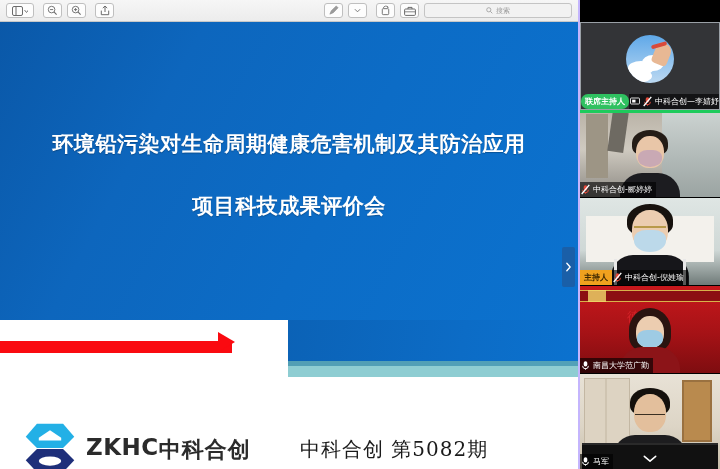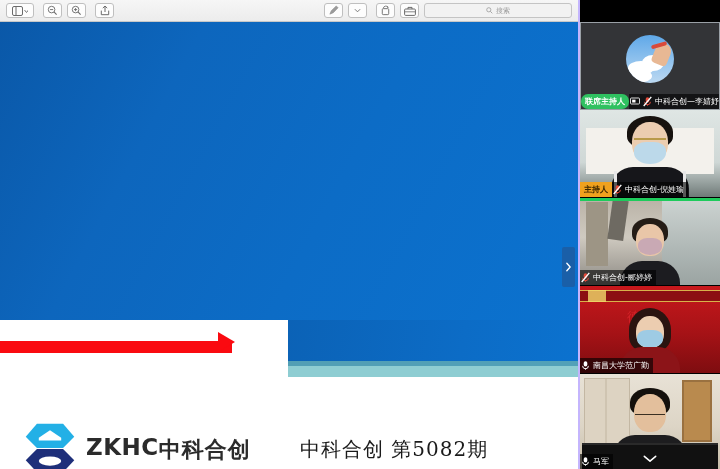--- a/index.html
+++ b/index.html
@@ -362,20 +362,22 @@
 
   <div class="slide">
 
     <div class="slide-blue"></div>
     <div class="slide-blue-step"></div>
     <div class="slide-teal2"></div>
     <div class="slide-teal"></div>
     <div class="red-ribbon"></div>
     <div class="red-head"></div>
 
+    <div class="slide-title1">环境铅污染对生命周期健康危害机制及其防治应用</div>
+    <div class="slide-title2">项目科技成果评价会</div>
 
     <div class="logo">
       <svg class="logo-mark" viewBox="0 0 60 60">
         <path d="M16 4 L44 4 L56 18 L44 30 L16 30 L4 18 Z" fill="#23b0e6"></path>
         <path d="M16 31 L44 31 L56 43 L44 56 L16 56 L4 43 Z" fill="#1e2f7a"></path>
         <path d="M18 19 L30 11 L42 19 L42 22 L18 22 Z" fill="#ffffff"></path>
         <ellipse cx="30" cy="44" rx="12" ry="5" fill="#ffffff"></ellipse>
       </svg>
       <div class="logo-text">
         <span class="logo-en">ZKHC</span>
@@ -414,20 +416,44 @@
             <path d="M1.8 6.4 A3.2 3.2 0 0 0 8.2 6.4" fill="none" stroke="#e24a3a" stroke-width="1.1"></path>
             <line x1="5" y1="9" x2="5" y2="10.6" stroke="#e24a3a" stroke-width="1.1"></line>
             <line x1="0.8" y1="11" x2="9.2" y2="0.8" stroke="#ffffff" stroke-width="1.5"></line>
           </svg>
           <span>中科合创—李婧妤</span>
         </div>
       </div>
     </div>
 
     <div class="vtile">
+      <div class="vtile-bg room-a">
+        <div style="position:absolute;left:6px;top:4px;width:22px;height:64px;background:#9d9585;"></div>
+        <div style="position:absolute;left:30px;top:2px;width:16px;height:40px;background:#6e6a62;transform:rotate(8deg);"></div>
+        <div style="position:absolute;right:0;top:0;width:58px;height:88px;background:linear-gradient(180deg,#cdd4d2,#9aa3a1);"></div>
+        <div class="hair" style="top:20px;width:36px;height:26px;background:#241c16;"></div>
+        <div class="head" style="top:26px;width:28px;height:32px;background:#e9c6a8;"></div>
+        <div class="mask" style="top:40px;width:24px;height:17px;background:#c9a9b4;"></div>
+        <div class="body" style="bottom:0;width:60px;height:24px;background:#1c1c20;"></div>
+      </div>
+      <div class="speaking-bar"></div>
+      <div class="namebar">
+        <div class="name-chip">
+          <svg class="mic" viewBox="0 0 10 12">
+            <rect x="3" y="1.2" width="4" height="6" rx="2" fill="#e24a3a"></rect>
+            <path d="M1.8 6.4 A3.2 3.2 0 0 0 8.2 6.4" fill="none" stroke="#e24a3a" stroke-width="1.1"></path>
+            <line x1="5" y1="9" x2="5" y2="10.6" stroke="#e24a3a" stroke-width="1.1"></line>
+            <line x1="0.8" y1="11" x2="9.2" y2="0.8" stroke="#ffffff" stroke-width="1.5"></line>
+          </svg>
+          <span>中科合创-郦婷婷</span>
+        </div>
+      </div>
+    </div>
+
+    <div class="vtile">
       <div class="vtile-bg room-b">
         <div class="whiteboard"></div>
         <div class="hair" style="top:6px;width:46px;height:32px;background:#17120e;"></div>
         <div class="head" style="top:12px;width:36px;height:40px;background:#eccdb0;"></div>
         <div class="glasses" style="top:28px;width:32px;border-top:2px solid #b99a4a;"></div>
         <div class="mask" style="top:32px;width:32px;height:22px;background:#bcd9ea;"></div>
         <div class="body" style="bottom:0;width:78px;height:30px;background:#16161a;"></div>
         <div style="position:absolute;left:34px;bottom:0;width:3px;height:26px;background:#e8e8e8;"></div>
         <div style="position:absolute;right:34px;bottom:0;width:3px;height:26px;background:#e8e8e8;"></div>
       </div>
@@ -439,44 +465,20 @@
             <path d="M1.8 6.4 A3.2 3.2 0 0 0 8.2 6.4" fill="none" stroke="#e24a3a" stroke-width="1.1"></path>
             <line x1="5" y1="9" x2="5" y2="10.6" stroke="#e24a3a" stroke-width="1.1"></line>
             <line x1="0.8" y1="11" x2="9.2" y2="0.8" stroke="#ffffff" stroke-width="1.5"></line>
           </svg>
           <span>中科合创-倪姓瑜</span>
         </div>
       </div>
     </div>
 
     <div class="vtile">
-      <div class="vtile-bg room-a">
-        <div style="position:absolute;left:6px;top:4px;width:22px;height:64px;background:#9d9585;"></div>
-        <div style="position:absolute;left:30px;top:2px;width:16px;height:40px;background:#6e6a62;transform:rotate(8deg);"></div>
-        <div style="position:absolute;right:0;top:0;width:58px;height:88px;background:linear-gradient(180deg,#cdd4d2,#9aa3a1);"></div>
-        <div class="hair" style="top:20px;width:36px;height:26px;background:#241c16;"></div>
-        <div class="head" style="top:26px;width:28px;height:32px;background:#e9c6a8;"></div>
-        <div class="mask" style="top:40px;width:24px;height:17px;background:#c9a9b4;"></div>
-        <div class="body" style="bottom:0;width:60px;height:24px;background:#1c1c20;"></div>
-      </div>
-      <div class="speaking-bar"></div>
-      <div class="namebar">
-        <div class="name-chip">
-          <svg class="mic" viewBox="0 0 10 12">
-            <rect x="3" y="1.2" width="4" height="6" rx="2" fill="#e24a3a"></rect>
-            <path d="M1.8 6.4 A3.2 3.2 0 0 0 8.2 6.4" fill="none" stroke="#e24a3a" stroke-width="1.1"></path>
-            <line x1="5" y1="9" x2="5" y2="10.6" stroke="#e24a3a" stroke-width="1.1"></line>
-            <line x1="0.8" y1="11" x2="9.2" y2="0.8" stroke="#ffffff" stroke-width="1.5"></line>
-          </svg>
-          <span>中科合创-郦婷婷</span>
-        </div>
-      </div>
-    </div>
-
-    <div class="vtile">
       <div class="vtile-bg room-c">
         <div class="banner-red"></div>
         <div style="position:absolute;left:8px;top:4px;width:18px;height:12px;background:#f2d96b;opacity:.8;"></div>
         <div class="calli">德高</div>
         <div class="hair" style="top:22px;width:42px;height:44px;background:#2a1410;"></div>
         <div class="head" style="top:30px;width:28px;height:32px;background:#eccdb0;"></div>
         <div class="mask" style="top:44px;width:26px;height:18px;background:#9ecbe4;"></div>
         <div class="body" style="bottom:0;width:60px;height:26px;background:#8c1418;"></div>
       </div>
       <div class="namebar">

